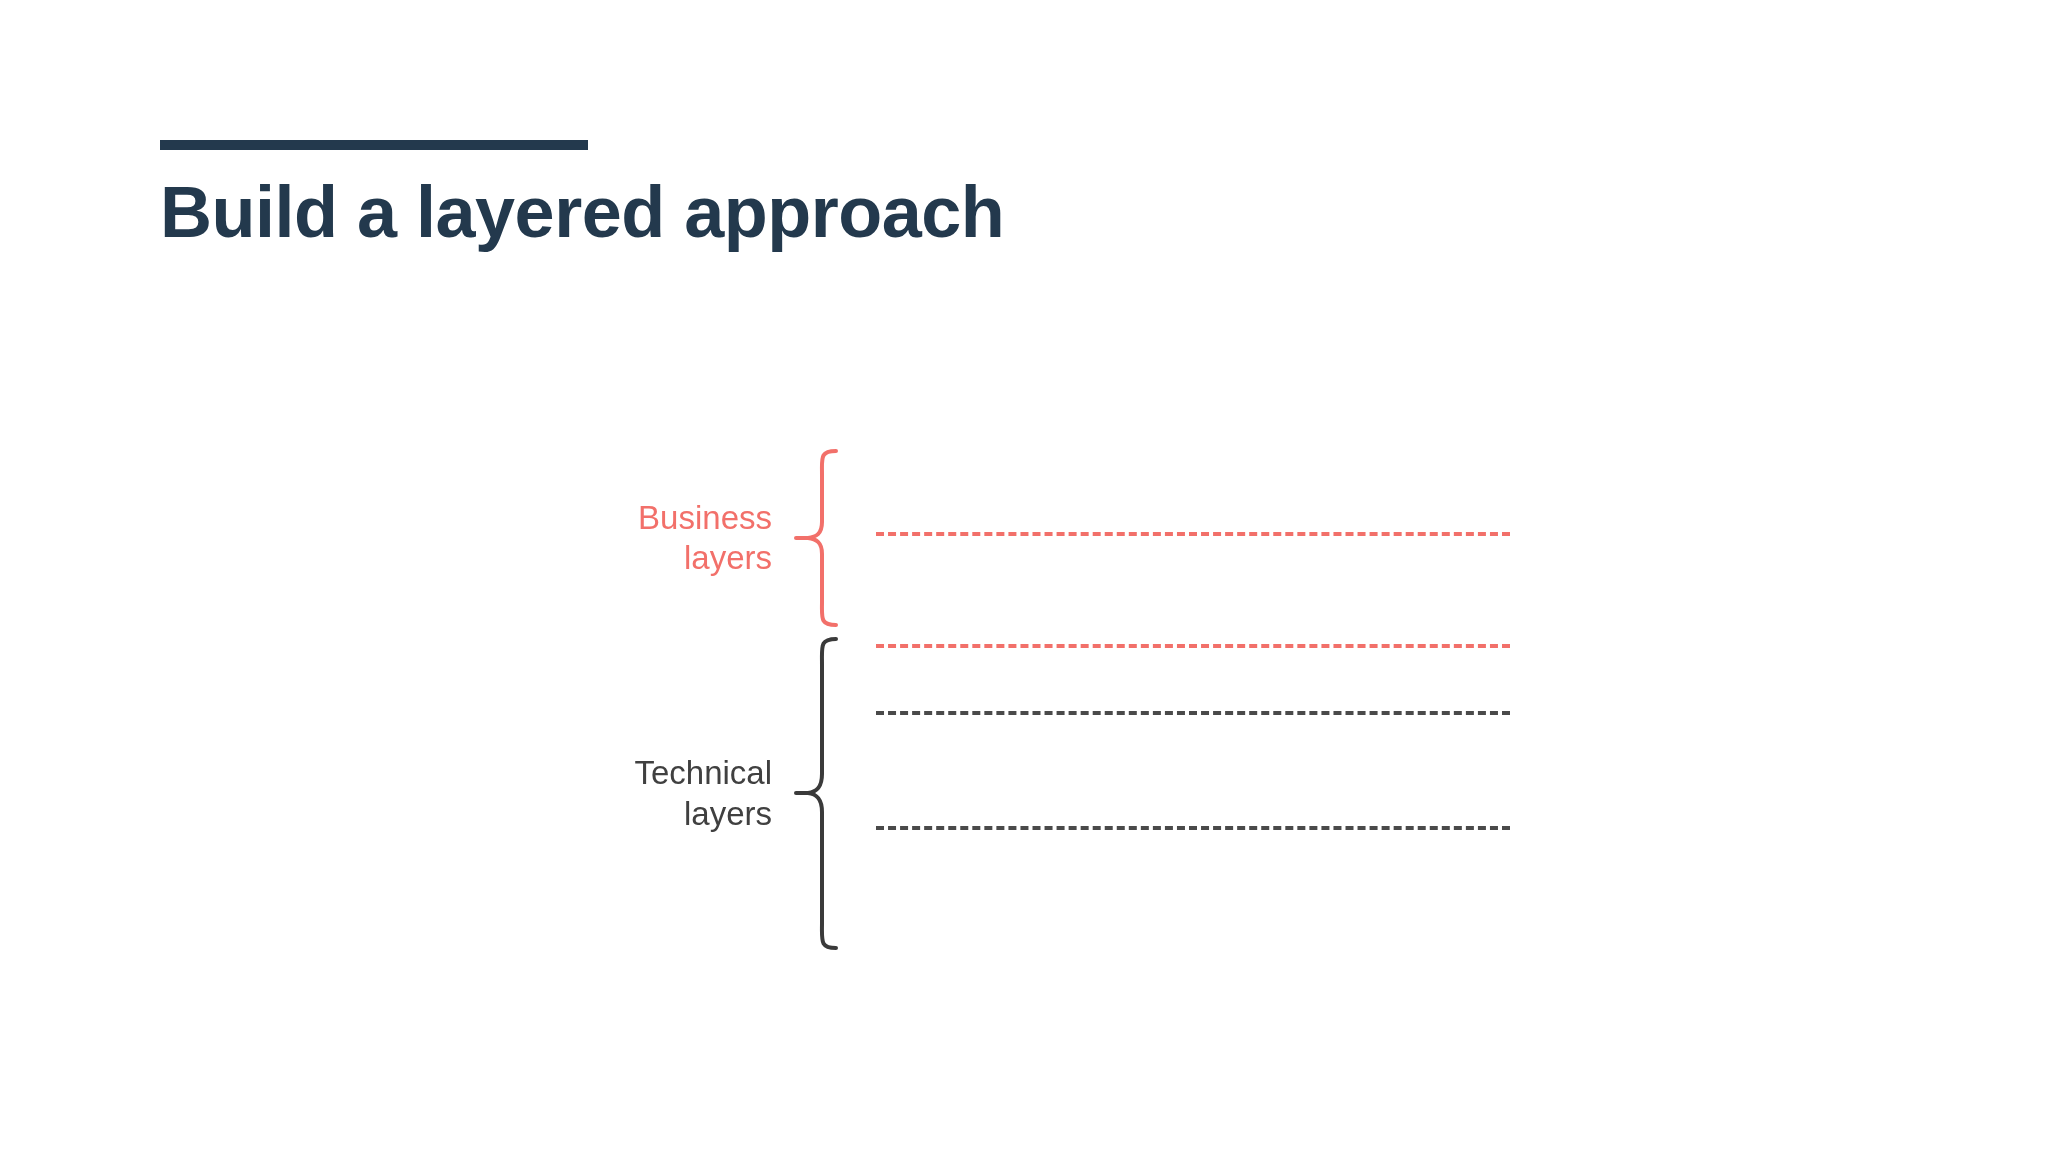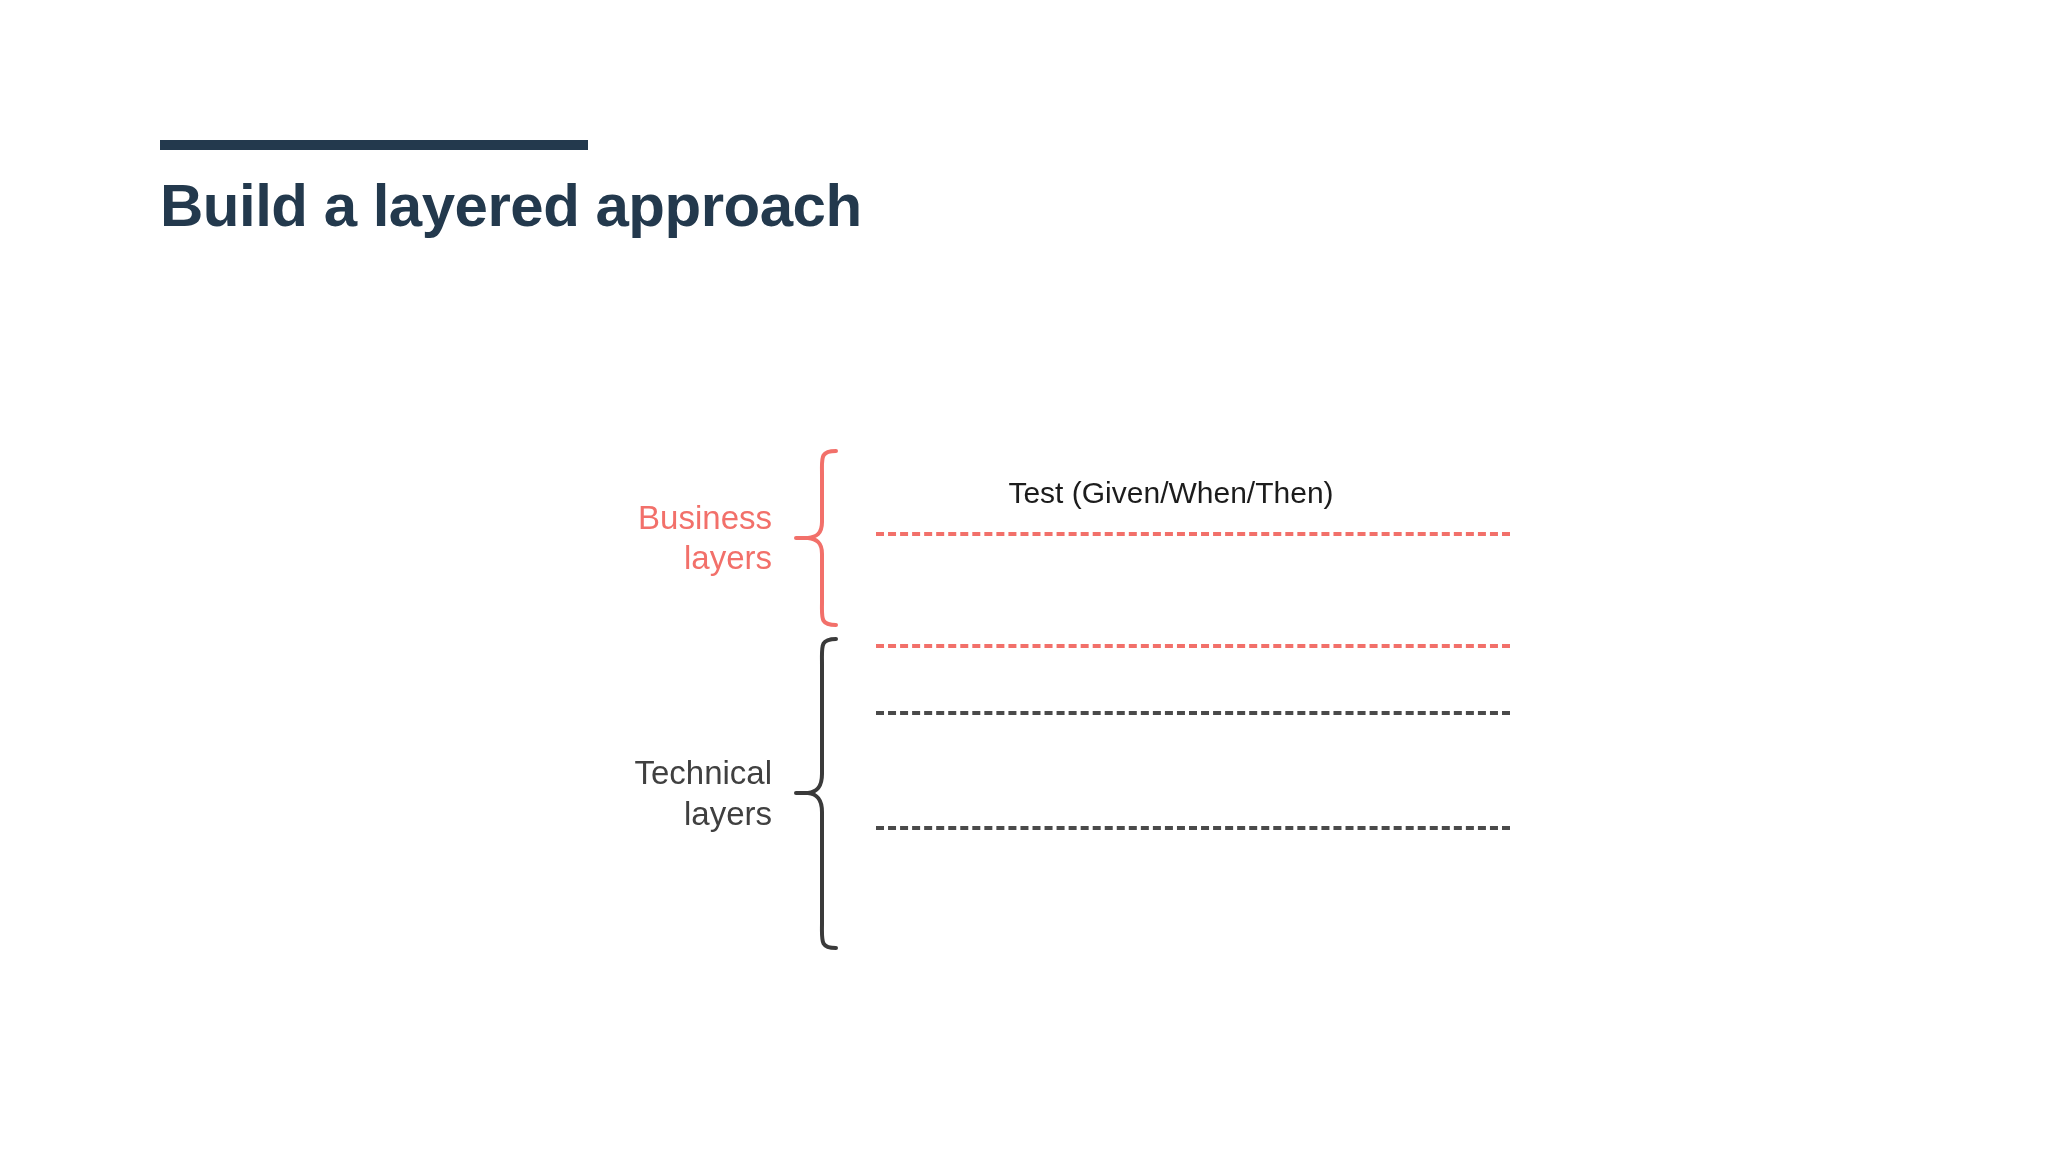--- a/index.html
+++ b/index.html
@@ -24,21 +24,21 @@
     width: 1400px;
   }
   .title-rule {
     width: 428px;
     height: 10px;
     background: #23394d;
   }
   .slide-title {
     margin: 0;
     padding-top: 26px;
-    font-size: 60px;
+    font-size: 72px;
     line-height: 1.0;
     font-weight: 700;
     letter-spacing: -0.5px;
     color: #23394d;
     font-family: "Liberation Sans", sans-serif;
     white-space: nowrap;
   }
 
   
   .diagram {
@@ -131,21 +131,20 @@
       <div>Business</div>
       <div>layers</div>
     </div>
 
     <svg class="brace" viewBox="0 0 52 180" preserveAspectRatio="none">
       <path d="M 46 3 C 30 3, 32 10, 32 26 L 32 74 C 32 86, 26 89, 18 90 C 26 91, 32 94, 32 106 L 32 154 C 32 170, 30 177, 46 177" fill="none" stroke="#f2706a" stroke-width="4" stroke-linecap="round" stroke-linejoin="round"></path>
       <path d="M 18 90 L 6 90" fill="none" stroke="#f2706a" stroke-width="4" stroke-linecap="round"></path>
     </svg>
 
     <div class="rows">
-      <div class="layer-row b-row-1">Test (Given/When/Then)</div>
       <div class="divider b-div-1"></div>
       <div class="divider b-div-2"></div>
     </div>
   </div>
 
   <div class="group group-technical">
     <div class="group-label technical">
       <div>Technical</div>
       <div>layers</div>
     </div>

